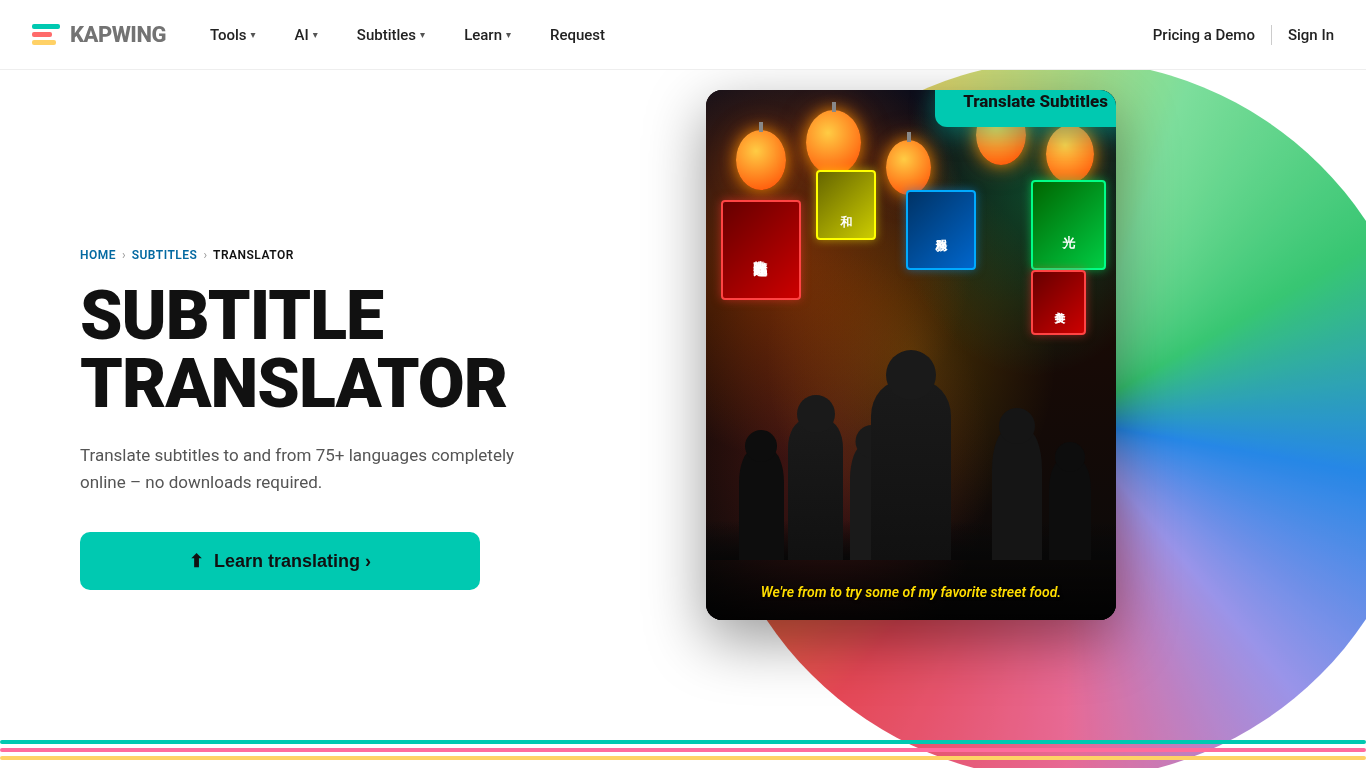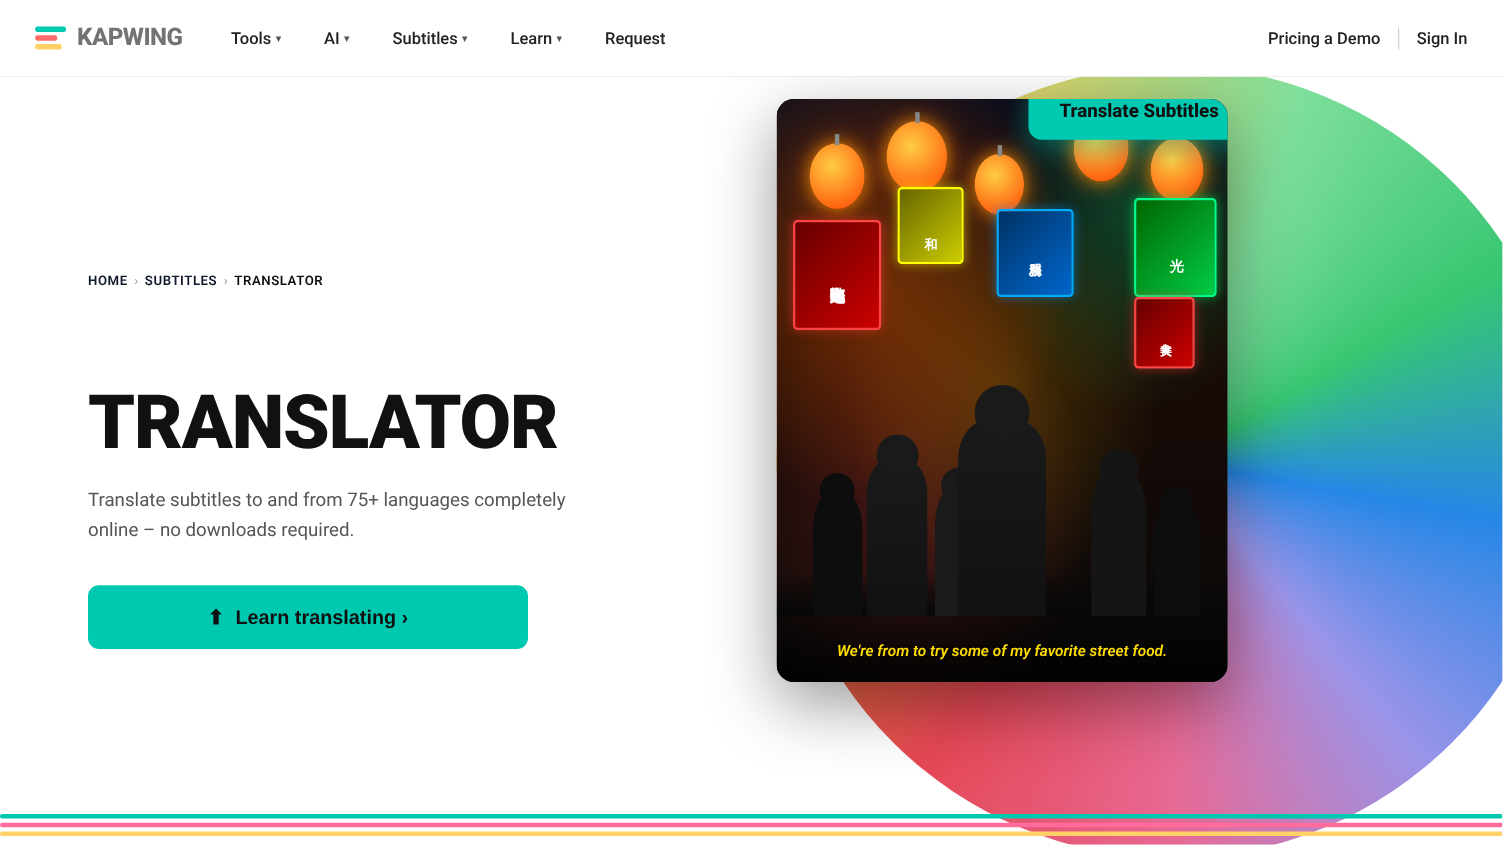--- a/index.html
+++ b/index.html
@@ -122,21 +122,21 @@
     }
     .breadcrumb {
       display: flex;
       align-items: center;
       gap: 6px;
       margin-bottom: 20px;
     }
     .breadcrumb-item {
       font-size: 12px;
       font-weight: 600;
-      color: #0f172a;
+      color: #0369a1;
       text-transform: uppercase;
       letter-spacing: 0.5px;
     }
     .breadcrumb-separator {
       font-size: 12px;
       color: #999;
     }
     .breadcrumb-item.active {
       color: #111;
     }
@@ -396,21 +396,21 @@
   <div class="left-section">
     <div class="breadcrumb">
       <span class="breadcrumb-item">HOME</span>
       <span class="breadcrumb-separator">›</span>
       <span class="breadcrumb-item">SUBTITLES</span>
       <span class="breadcrumb-separator">›</span>
       <span class="breadcrumb-item active">TRANSLATOR</span>
     </div>
 
     <h1 class="hero-title">
-      <br>
+      <span>SUBTITLE</span><br>
       <span>TRANSLATOR</span>
     </h1>
 
     <p class="hero-description">Translate subtitles to and from 75+ languages completely online – no downloads required.</p>
 
     <button class="start-btn">
       <span class="btn-icon">⬆</span>
       <span>Learn translating  ›</span>
     </button>
   </div>

